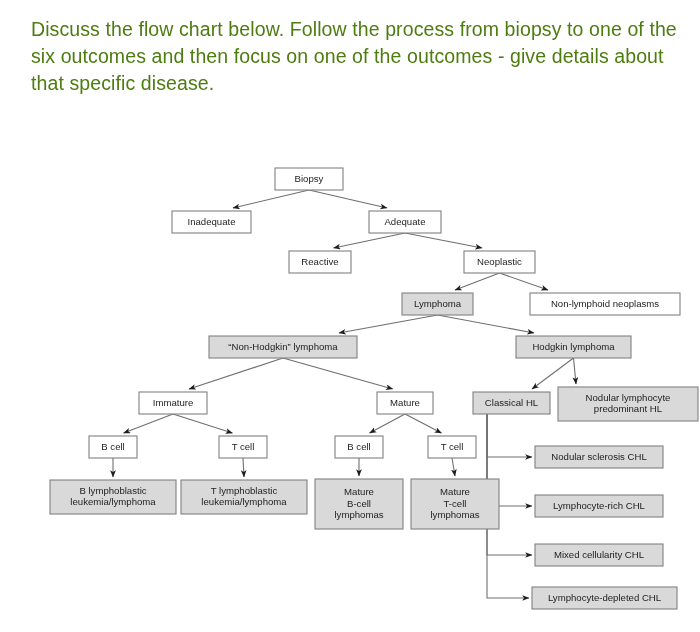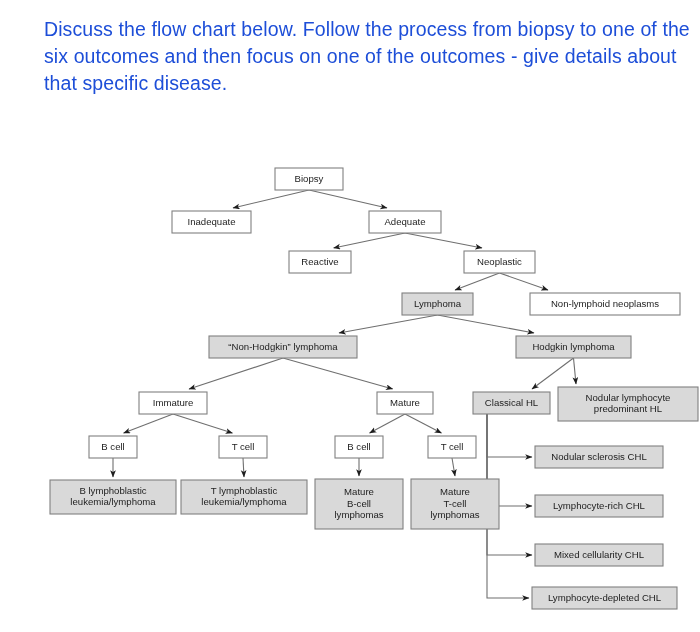--- a/index.html
+++ b/index.html
@@ -10,26 +10,26 @@
   body {
     width: 700px;
     height: 632px;
     font-family: "Liberation Sans", sans-serif;
     color: #2b2f33;
     overflow: hidden;
     position: relative;
   }
   #prompt-text {
     position: absolute;
-    left: 44px;
+    left: 31px;
     top: 16px;
     width: 646px;
     font-size: 19.5px;
     line-height: 27px;
-    color: #1d4ed8;
+    color: #4d7c0f;
     letter-spacing: 0.1px;
   }
   #flowchart-wrap {
     position: absolute;
     left: 17px;
     top: 150px;
     width: 700px;
     height: 482px;
   }
   svg#flowchart {

